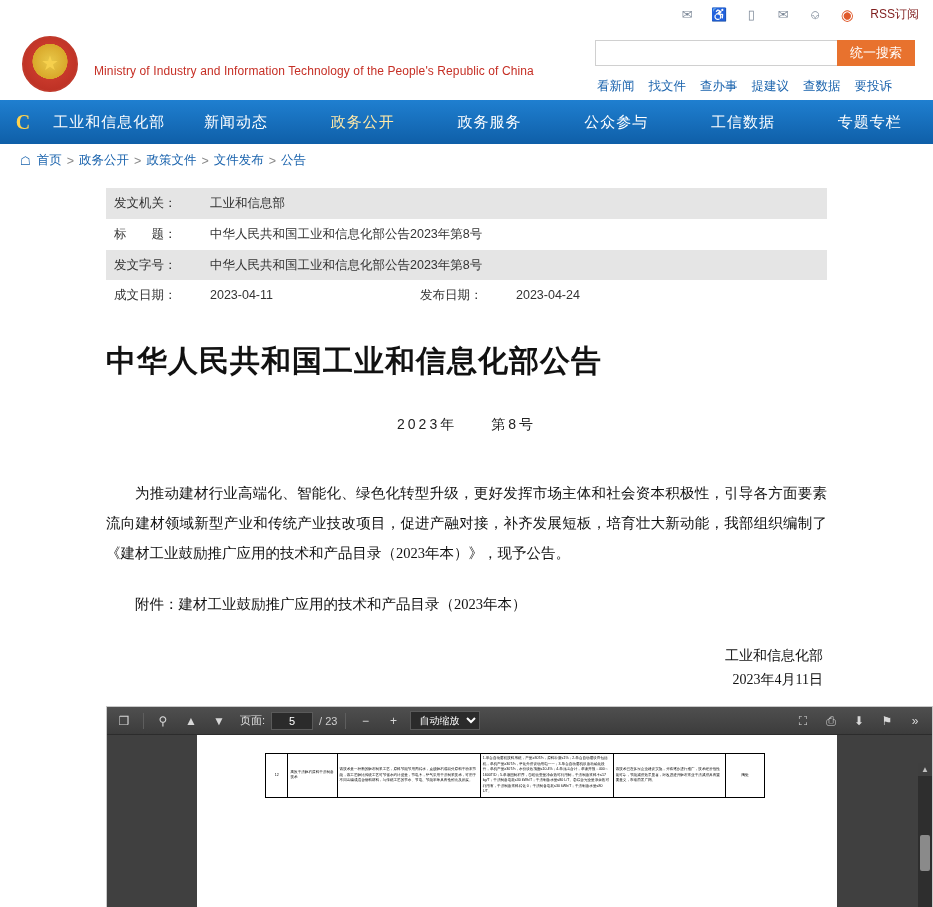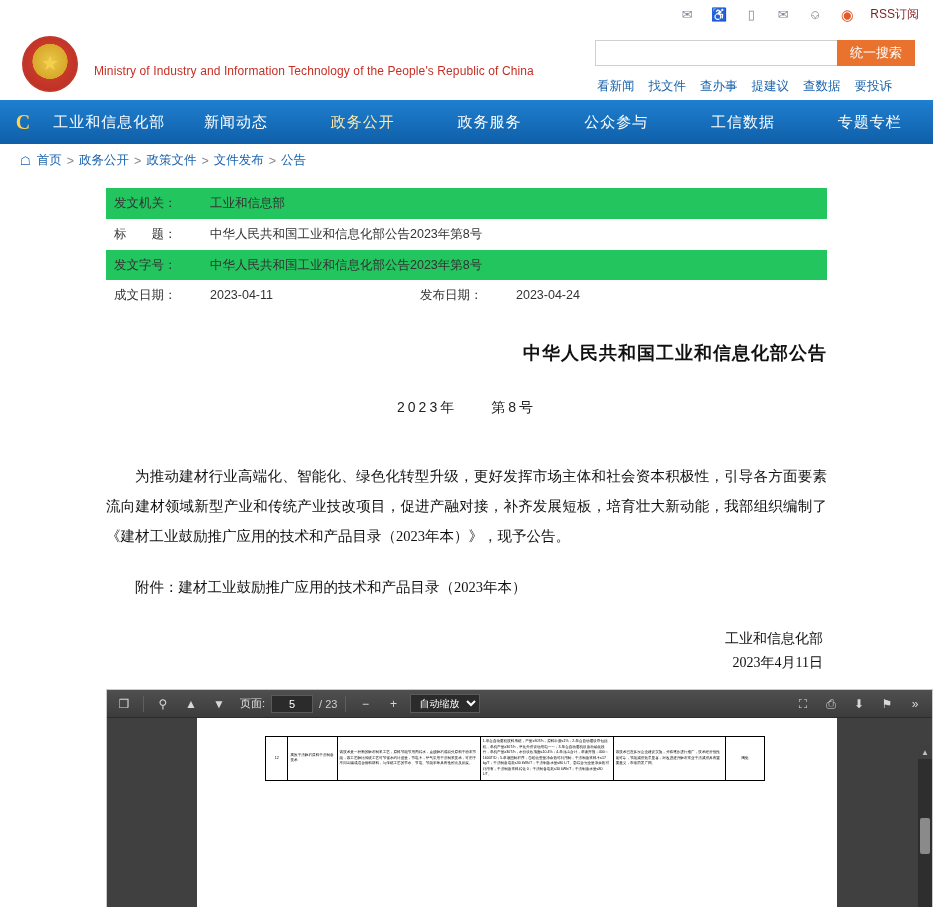--- a/index.html
+++ b/index.html
@@ -179,27 +179,27 @@
     width: 100%;
     border-collapse: collapse;
     font-size: 12.5px;
     color: #333;
   }
   table.meta td {
     padding: 6px 8px;
     border: none;
     line-height: 1.5;
   }
-  table.meta tr.shaded td { background: #22c55e; margin-top: 24px; }
+  table.meta tr.shaded td { background: #e5e5e5; margin-top: 24px; }
   .meta-label { white-space: nowrap; }
 
   
   .doc-title {
-    text-align: right;
-    font-size: 18px;
+    text-align: left;
+    font-size: 30px;
     font-weight: bold;
     color: #111;
     margin: 30px 0 0 0;
     font-family: "Liberation Serif", serif;
     letter-spacing: 1px;
   }
   .doc-subtitle {
     text-align: center;
     font-size: 14px;
     color: #222;

